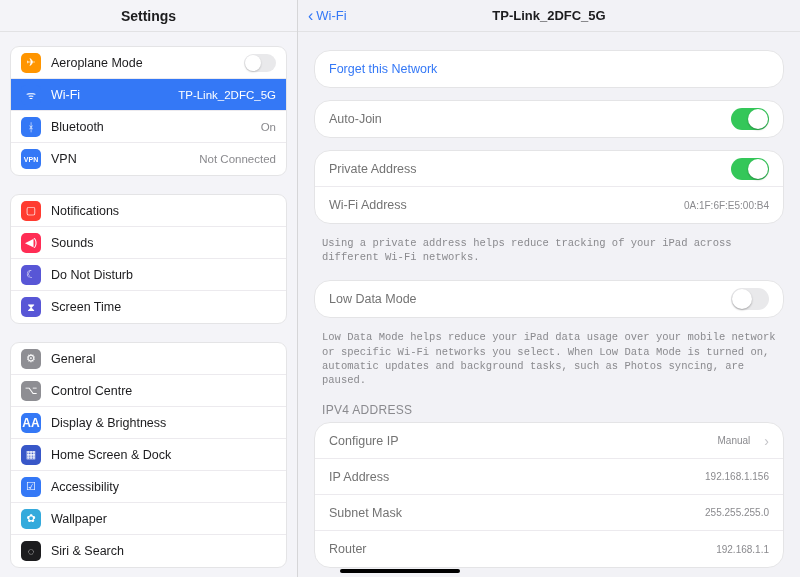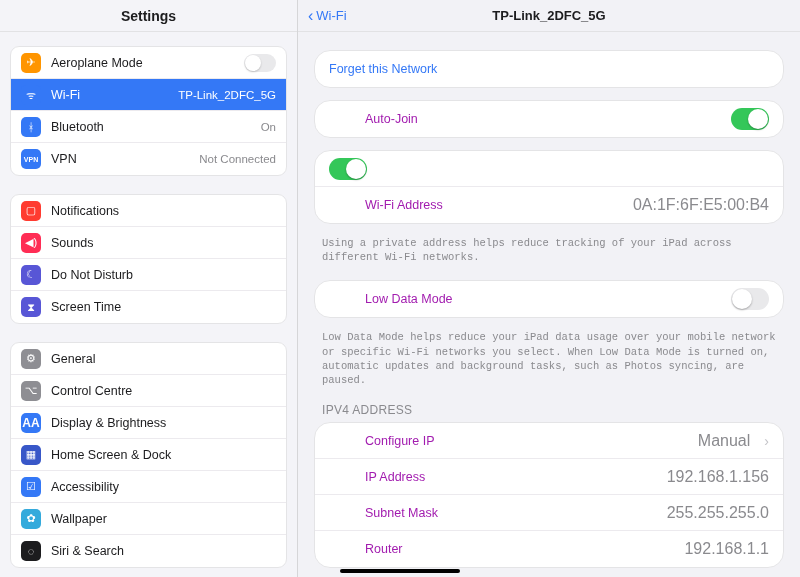--- a/index.html
+++ b/index.html
@@ -22,22 +22,22 @@
   
   .detail { flex: 1; display: flex; flex-direction: column; background: #f2f2f6; }
   .detail-header { height: 32px; display: flex; align-items: center; justify-content: center; position: relative; border-bottom: 1px solid #e2e2e4; }
   .back-btn { position: absolute; left: 10px; color: #3478f6; font-size: 13px; display: flex; align-items: center; gap: 3px; cursor: pointer; }
   .back-chevron { font-size: 16px; line-height: 1; }
   .detail-title { font-size: 13px; font-weight: 600; }
   .detail-body { flex: 1; overflow-y: auto; padding: 18px 16px 0; }
   .dgroup { background: #fff; border: 1px solid #e4e4e6; border-radius: 16px; overflow: hidden; margin-bottom: 12px; }
   .drow { display: flex; align-items: center; min-height: 36px; padding: 0 14px; font-size: 12.5px; border-bottom: 1px solid #eceaee; gap: 10px; }
   .drow:last-child { border-bottom: none; }
-  .drow .dlabel { flex: 1; color: #a21caf; margin-left: 36px; }
-  .drow .dval { color: #8a8a8e; font-size: 16px; }
+  .drow .dlabel { flex: 1; color: #737373; }
+  .drow .dval { color: #8a8a8e; font-size: 10px; }
   .drow .chev { color: #c4c4c8; font-size: 14px; margin-left: 4px; }
   .dlink { padding: 0 14px; line-height: 36px; color: #3478f6; font-size: 12.5px; cursor: pointer; }
   .footer-note { font-size: 10.5px; color: #8a8a8e; margin: 2px 8px 16px; line-height: 1.35; font-family: Liberation Mono, monospace; }
   .section-label { font-size: 12px; color: #8a8a8e; text-transform: uppercase; margin: 4px 8px 5px; letter-spacing: 0.3px; }
   .toggle { width: 38px; height: 22px; border-radius: 12px; position: relative; cursor: pointer; }
   .toggle.on { background: #34c759; }
   .toggle.off { background: #e9e9eb; }
   .toggle::after { content: ""; position: absolute; width: 20px; height: 20px; background: #fff; border-radius: 50%; top: 1px; box-shadow: 0 1px 2px rgba(0,0,0,.3); }
   .toggle.on::after { right: 1px; }
   .toggle.off::after { left: 1px; }
@@ -175,20 +175,21 @@
 
       <div class="dgroup">
         <div class="drow">
           <span class="dlabel">Auto-Join</span>
           <div class="toggle on"></div>
         </div>
       </div>
 
       <div class="dgroup">
         <div class="drow">
+          <span class="dlabel">Private Address</span>
           <div class="toggle on"></div>
         </div>
         <div class="drow">
           <span class="dlabel">Wi-Fi Address</span>
           <span class="dval">0A:1F:6F:E5:00:B4</span>
         </div>
       </div>
       <div class="footer-note">Using a private address helps reduce tracking of your iPad across different Wi-Fi networks.</div>
 
       <div class="dgroup">

